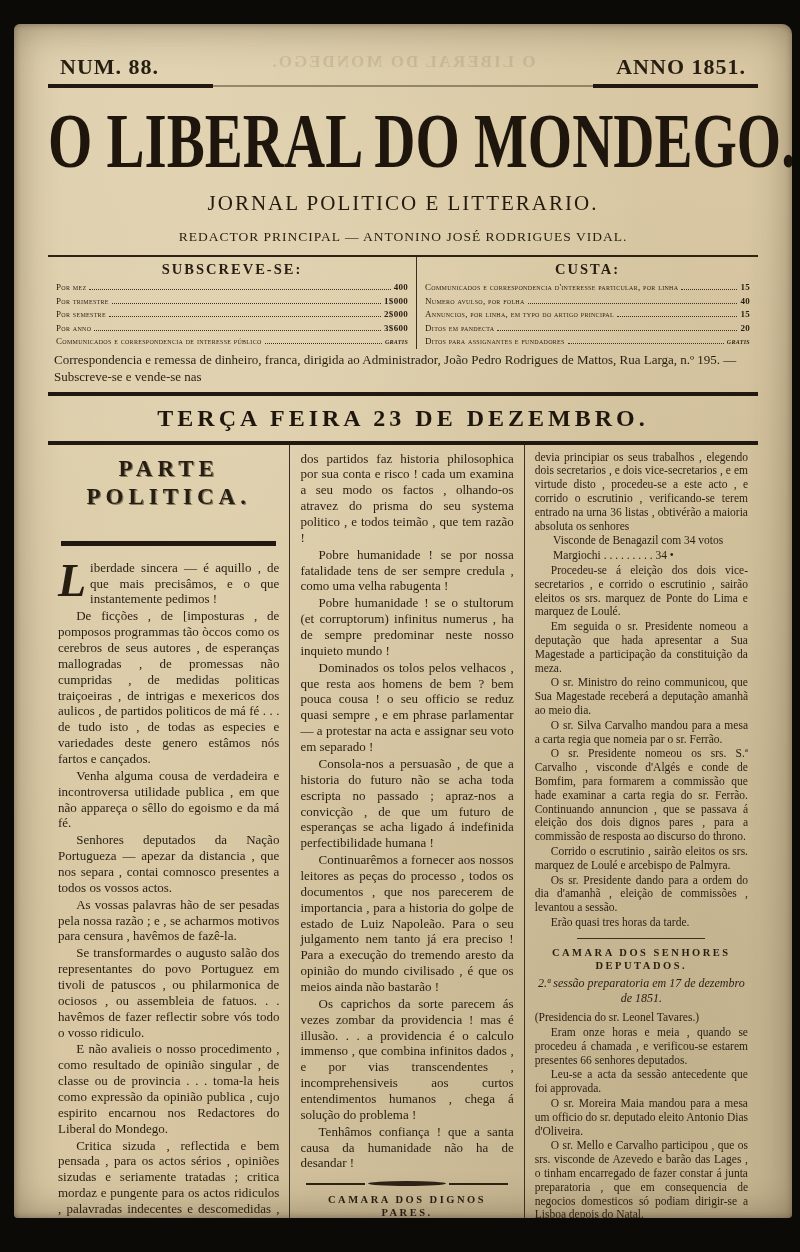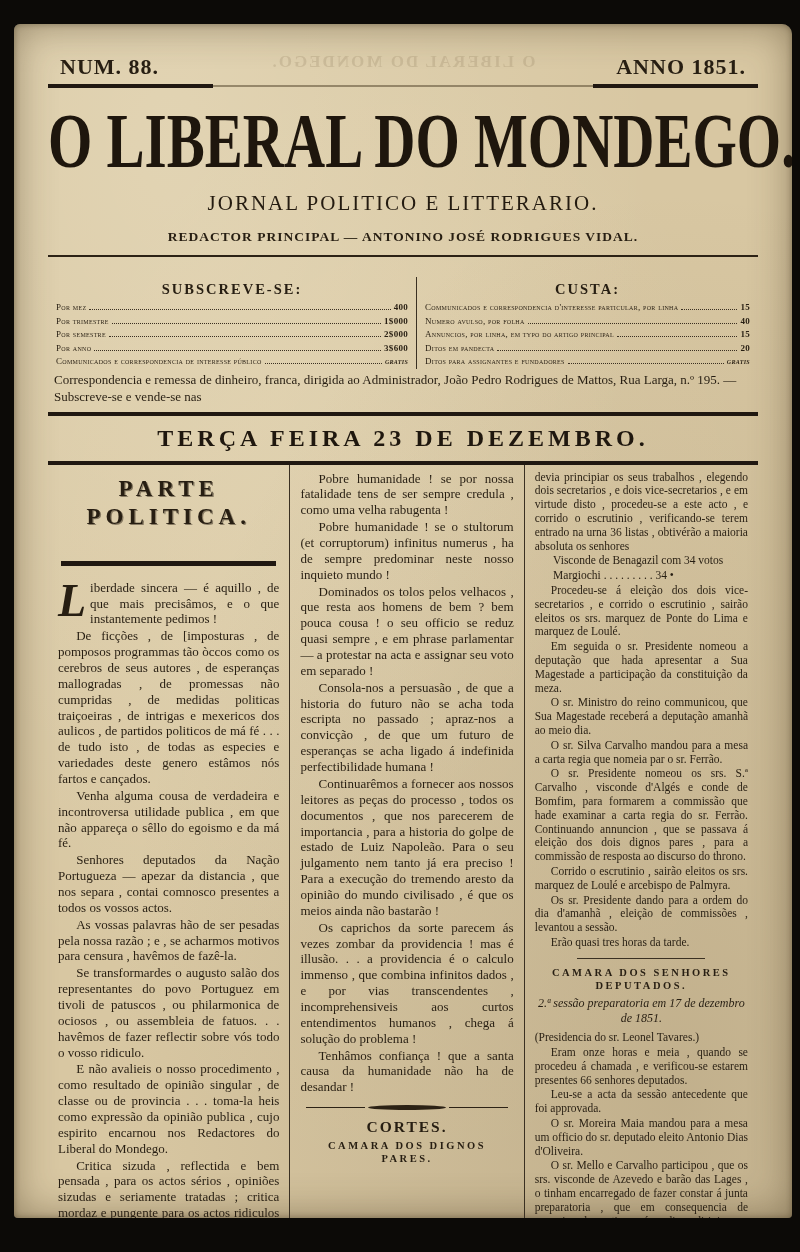--- a/index.html
+++ b/index.html
@@ -24,26 +24,26 @@
   
   .numline{display:flex;justify-content:space-between;align-items:baseline;
            font-weight:bold;font-size:22px;letter-spacing:1px;padding:0 12px;}
   .barline{display:flex;align-items:center;margin-top:4px;}
   .barline .thick{width:165px;height:4px;background:#201811;}
   .barline .thin{flex:1;height:2px;background:rgba(90,75,50,.55);}
   .masthead{text-align:center;font-weight:bold;font-size:57px;line-height:1;
             margin:26px 0 18px 0;transform:scaleY(1.38);transform-origin:center 60%;
             letter-spacing:0px;color:#1e160d;white-space:nowrap;}
   .subtitle{text-align:center;font-size:21px;letter-spacing:2px;margin-top:20px;color:#241b10;}
-  .redactor{text-align:center;font-size:13.5px;font-weight:bold;letter-spacing:1px;margin-top:13px;}
+  .redactor{text-align:center;font-size:13.5px;font-weight:normal;letter-spacing:1px;margin-top:13px;}
   .rule-thin{height:2px;background:#2c2215;margin-top:10px;}
   .rule-thick{height:4px;background:#201811;}
 
   
-  .pricing{display:flex;margin-top:20px;}
+  .pricing{display:flex;margin-top:0;}
   .pr-col{padding:2px 8px 0 8px;}
   .pr-left{width:52%;}
   .pr-right{width:48%;border-left:1.5px solid #3a3022;}
   .pr-title{text-align:center;font-weight:bold;font-size:14.5px;letter-spacing:2px;margin:2px 0 3px;}
   .pr-row{display:flex;align-items:baseline;font-size:9px;line-height:1.5;
           font-variant:small-caps;letter-spacing:.3px;}
   .pr-row .dots{flex:1;border-bottom:1.5px dotted #3b3022;margin:0 3px 2px 3px;}
   .pr-row .val{font-weight:bold;}
   .pr-note{font-size:13px;line-height:1.35;margin-top:2px;padding:0 6px;}
   .pr-note .l2{text-align:center;}
@@ -178,33 +178,33 @@
           <p class="para">Venha alguma cousa de verdadeira e incontroversa utilidade publica , em que não appareça o sêllo do egoismo e da má fé.</p>
           <p class="para">Senhores deputados da Nação Portugueza — apezar da distancia , que nos separa , contai comnosco presentes a todos os vossos actos.</p>
           <p class="para">As vossas palavras hão de ser pesadas pela nossa razão ; e , se acharmos motivos para censura , havêmos de fazê-la.</p>
           <p class="para">Se transformardes o augusto salão dos representantes do povo Portuguez em tivoli de patuscos , ou philarmonica de ociosos , ou assembleia de fatuos. . . havêmos de fazer reflectir sobre vós todo o vosso ridiculo.</p>
           <p class="para">E não avalieis o nosso procedimento , como resultado de opinião singular , de classe ou de provincia . . . toma-la heis como expressão da opinião publica , cujo espirito encarnou nos Redactores do Liberal do Mondego.</p>
           <p class="para sp">Critica sizuda , reflectida e bem pensada , para os actos sérios , opiniões sizudas e seriamente tratadas ; critica mordaz e pungente para os actos ridiculos , palavradas indecentes e descomedidas , que ousardes soltar no sanctuario das leis !</p>
 
         </div>
 
         <div class="col col2">
+          <p class="para nodent">dos partidos faz historia philosophica por sua conta e risco ! cada um examina a seu modo os factos , olhando-os atravez do prisma do seu systema politico , e todos teimão , que tem razão !</p>
           <p class="para">Pobre humanidade ! se por nossa fatalidade tens de ser sempre credula , como uma velha rabugenta !</p>
           <p class="para">Pobre humanidade ! se o stultorum (et corruptorum) infinitus numerus , ha de sempre predominar neste nosso inquieto mundo !</p>
           <p class="para">Dominados os tolos pelos velhacos , que resta aos homens de bem ? bem pouca cousa ! o seu officio se reduz quasi sempre , e em phrase parlamentar — a protestar na acta e assignar seu voto em separado !</p>
           <p class="para">Consola-nos a persuasão , de que a historia do futuro não se acha toda escripta no passado ; apraz-nos a convicção , de que um futuro de esperanças se acha ligado á indefinida perfectibilidade humana !</p>
           <p class="para">Continuarêmos a fornecer aos nossos leitores as peças do processo , todos os documentos , que nos parecerem de importancia , para a historia do golpe de estado de Luiz Napoleão. Para o seu julgamento nem tanto já era preciso ! Para a execução do tremendo aresto da opinião do mundo civilisado , é que os meios ainda não bastarão !</p>
           <p class="para">Os caprichos da sorte parecem ás vezes zombar da providencia ! mas é illusão. . . a providencia é o calculo immenso , que combina infinitos dados , e por vias transcendentes , incomprehensiveis aos curtos entendimentos humanos , chega á solução do problema !</p>
           <p class="para">Tenhâmos confiança ! que a santa causa da humanidade não ha de desandar !</p>
           <div class="ornament">
             <span class="line"></span>
               <span class="lens"></span>
               <span class="line"></span>
           </div>
-          <div class="h-cortes">CORTES.</div>
           <div class="h-sub">CAMARA DOS DIGNOS PARES.</div>
 
         </div>
 
         <div class="col col3">
           <p class="para nodent">devia principiar os seus trabalhos , elegendo dois secretarios , e dois vice-secretarios , e em virtude disto , procedeu-se a este acto , e corrido o escrutinio , verificando-se terem entrado na urna 36 listas , obtivérão a maioria absoluta os senhores</p>
           <p class="para vote">Visconde de Benagazil com 34 votos</p>
           <p class="para vote">Margiochi . . . . . . . . . 34   •</p>
           <p class="para">Procedeu-se á eleição dos dois vice-secretarios , e corrido o escrutinio , sairão eleitos os srs. marquez de Ponte do Lima e marquez de Loulé.</p>
           <p class="para">Em seguida o sr. Presidente nomeou a deputação que hada apresentar a Sua Magestade a participação da constituição da meza.</p>

